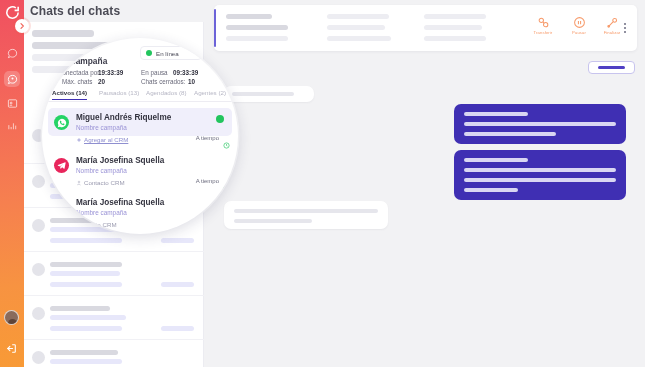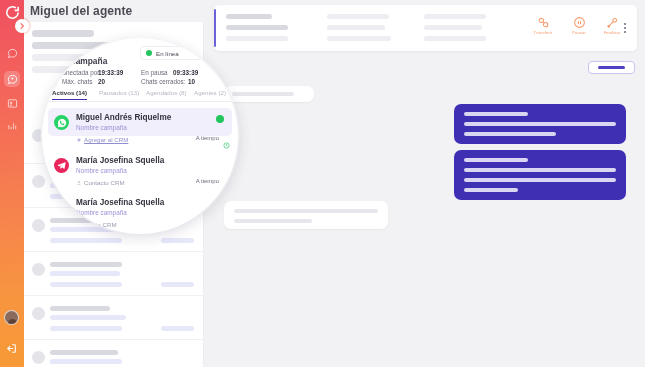--- a/index.html
+++ b/index.html
@@ -197,21 +197,21 @@
   <div class="avatar"></div>
   <div class="logout">
     <svg viewBox="0 0 24 24" width="13" height="13" fill="none" stroke="#fff" stroke-width="2" stroke-linecap="round">
       <path d="M14 12H5"></path>
         <path d="M9 8l-4 4 4 4"></path>
         <path d="M14 5h4a1 1 0 0 1 1 1v12a1 1 0 0 1-1 1h-4"></path>
     </svg>
   </div>
 </div>
 
-<div id="page-title">Miguel del agente</div>
+<div id="page-title">Chats del chats</div>
 
 <div id="left-panel">
   <div id="left-head">
     <div class="sk" style="width:62px"></div>
     <div class="sk" style="width:90px"></div>
     <div class="sk lite" style="width:78px"></div>
     <div class="sk lite" style="width:100px"></div>
   </div>
 
   <div id="list">

